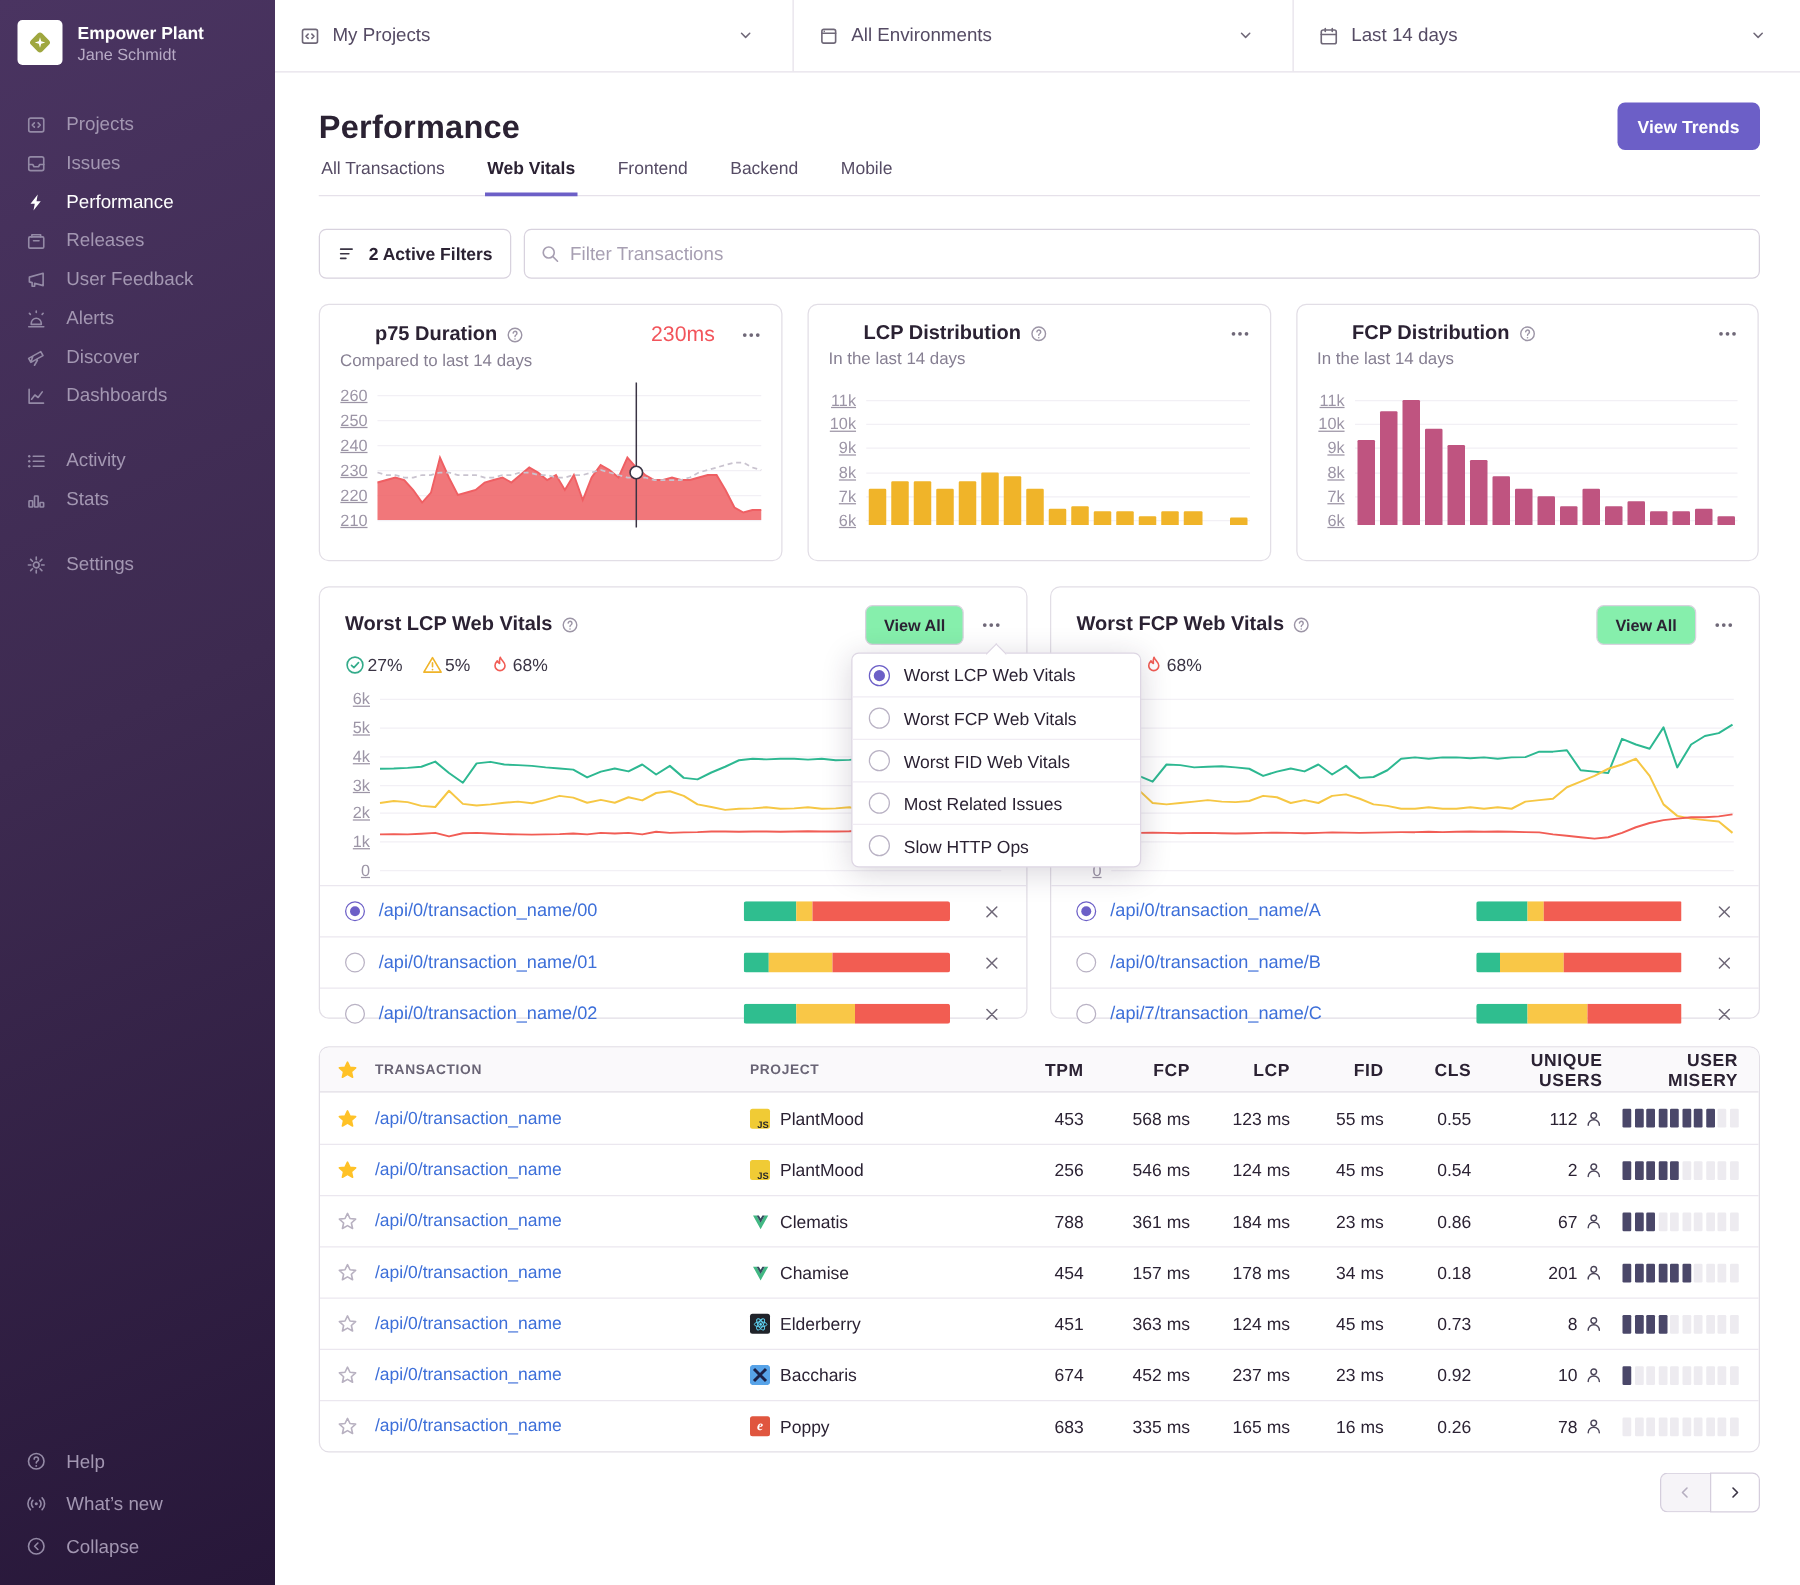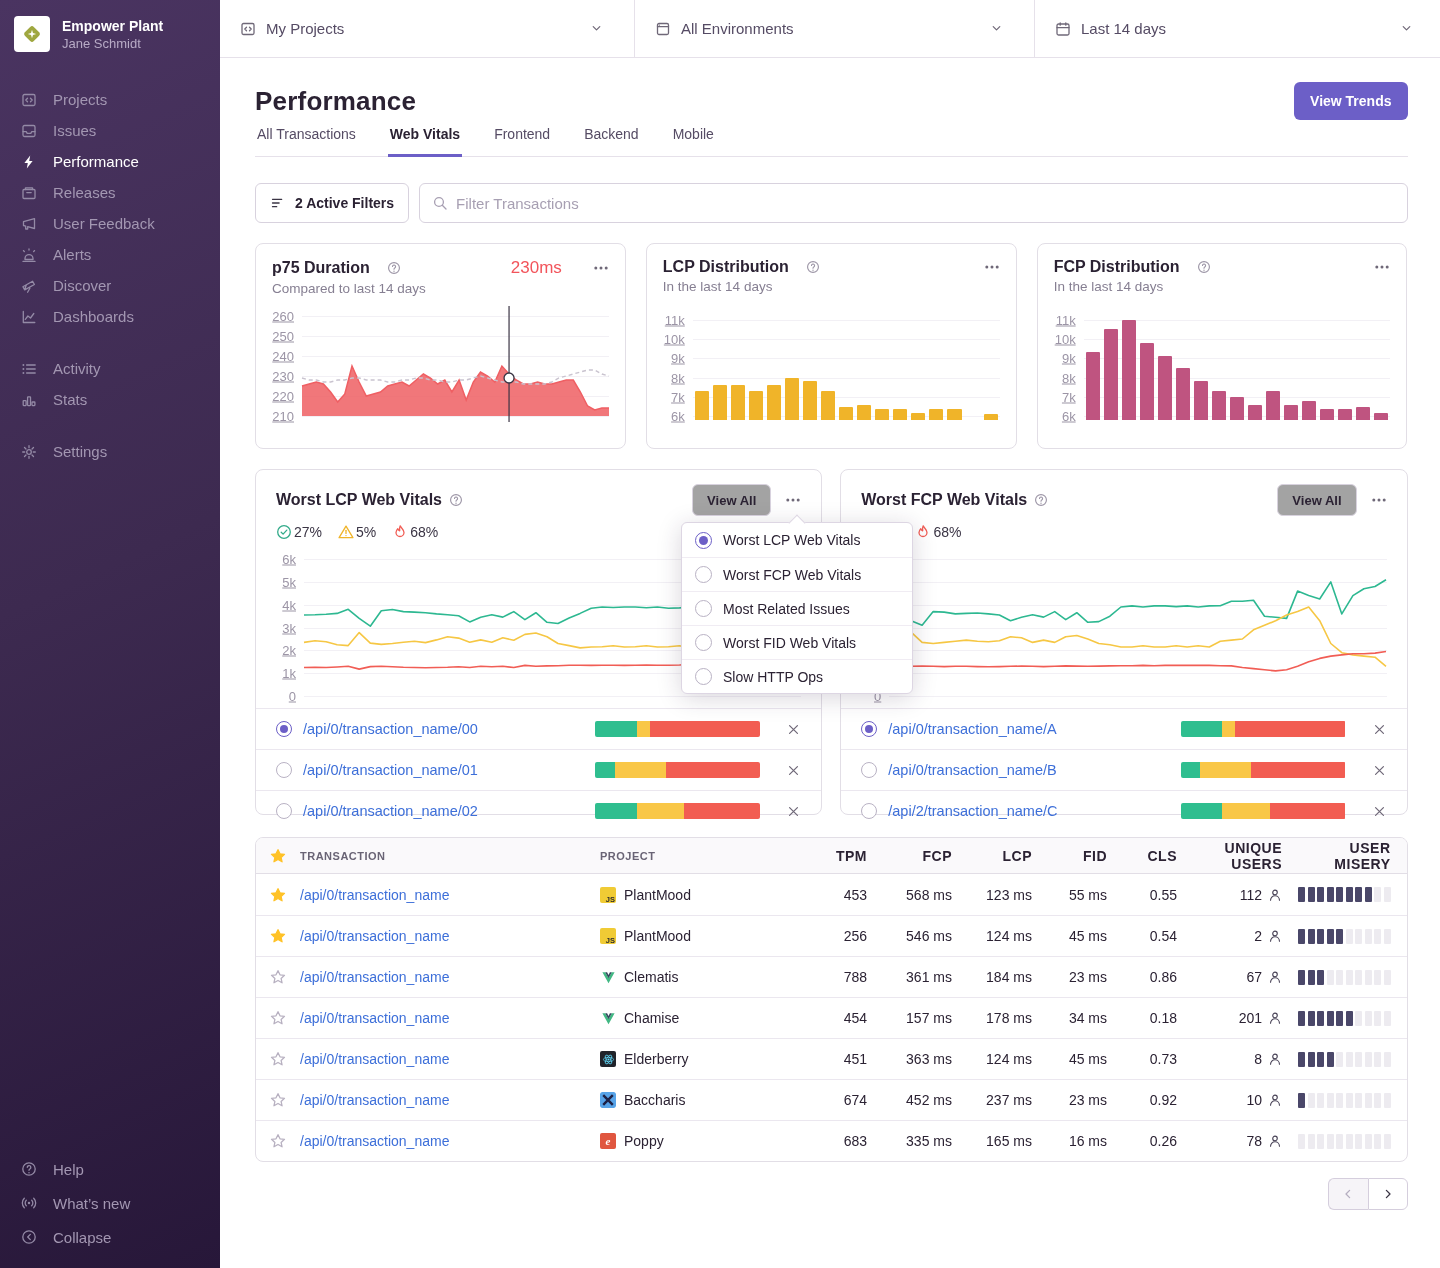--- a/index.html
+++ b/index.html
@@ -43,21 +43,21 @@
   .btn-filters { display:flex; align-items:center; gap:9px; height:40px; padding:0 14px; background:#fff; border:1px solid #D8D2DE; border-radius:6px; font-size:14px; font-weight:700; color:#2B2233; font-family:inherit; cursor:pointer; }
   .btn-filters .icn { color:#3A3444; display:flex; }
   .search-box { flex:1; display:flex; align-items:center; height:40px; border:1px solid #D8D2DE; border-radius:6px; padding:0 12px; background:#fff; }
   .search-box .icn { color:#A79FB2; display:flex; margin-right:8px; }
   .search-box input { border:none; outline:none; flex:1; font-size:15px; font-family:inherit; color:#2B2233; }
   .search-box input::placeholder { color:#A79FB2; }
 
   
   .cards-row { display:flex; gap:20px; margin-top:20px; }
   .card { flex:1; border:1px solid #E2DEE6; border-radius:8px; padding:14px 16px 16px; height:206px; background:#fff; }
-  .card-head { display:flex; align-items:center; gap:17px; }
+  .card-head { display:flex; align-items:center; gap:7px;margin-left:28px; }
   .card-title { font-size:16px; font-weight:600; color:#2B2233; }
   .help { color:#9C95A6; display:flex; cursor:pointer; }
   .card-value { margin-left:auto; font-size:17px; font-weight:500; }
   .more-btn { color:#6F6878; display:flex; cursor:pointer; margin-left:auto; }
   .more-btn.after-value { margin-left:14px; }
   .card-sub { font-size:13.5px; color:#867F92; margin-top:3px; }
   .chart-wrap { display:flex; height:112px; margin-top:14px; }
   .yaxis { width:30px; position:relative; }
   .ytick { position:absolute; right:8px; transform:translateY(-50%); font-size:13px; color:#9C95A6; white-space:nowrap;text-decoration:underline; }
   .plot { flex:1; position:relative; }
@@ -65,21 +65,21 @@
   .plot svg { position:absolute; inset:0; overflow:visible; }
   .bars { position:absolute; inset:0; display:flex; align-items:flex-end; }
   .bars .bar { flex:1; margin:0 2px; border-radius:1px 1px 0 0; }
 
   
   .vitals-row { display:flex; gap:18px; margin-top:20px; }
   .v-card { flex:1; border:1px solid #E2DEE6; border-radius:8px; padding-top:14px; height:346px; background:#fff; }
   .v-head { display:flex; align-items:center; gap:7px; padding:0 20px; }
   .v-title { font-size:16px; font-weight:600; color:#2B2233; }
   .v-actions { margin-left:auto; display:flex; align-items:center; gap:14px; }
-  .btn-viewall { height:32px; padding:0 14px; background:#a3a3a3; border:1px solid #D8D2DE; border-radius:6px; font-size:13px; font-weight:700; color:#2B2233; font-family:inherit; cursor:pointer; }
+  .btn-viewall { height:32px; padding:0 14px; background:#86efac; border:1px solid #D8D2DE; border-radius:6px; font-size:13px; font-weight:700; color:#2B2233; font-family:inherit; cursor:pointer; }
   .badges { display:flex; gap:16px; padding:0 20px; margin-top:8px; }
   .badge { display:flex; align-items:center; gap:2px; font-size:14px; color:#3A3444; }
   .v-chart { display:flex; height:146px; margin:10px 20px 0; }
   .v-chart .yaxis { width:28px; }
   .v-rows { margin-top:12px; }
   .v-row { height:41px; display:flex; align-items:center; padding:0 20px; border-top:1px solid #EBE7EF; gap:11px; }
   .radio { width:16px; height:16px; border-radius:50%; border:1px solid #B9B2C4; position:relative; flex:0 0 16px; cursor:pointer; background:#fff; }
   .radio.sel { border-color:#6C5FC7; }
   .radio.sel::after { content:""; position:absolute; inset:3px; border-radius:50%; background:#6C5FC7; }
   .v-link { font-size:14.5px; color:#3D6FD9; cursor:pointer; }
@@ -734,21 +734,21 @@
                   <span style="width: 57%; background: rgb(242, 93, 82);"></span>
                 </div>
                 <span class="v-close">
                   <svg width="15" height="15" viewBox="0 0 16 16" fill="none" stroke="currentColor" stroke-width="1.3" stroke-linecap="round" stroke-linejoin="round">
                     <path d="M3.8 3.8l8.4 8.4M12.2 3.8l-8.4 8.4"></path>
                   </svg>
                 </span>
               </div>
               <div class="v-row">
                 <span class="radio"></span>
-                <a class="v-link">/api/2/transaction_name/C</a>
+                <a class="v-link">/api/7/transaction_name/C</a>
                 <div class="v-bar">
                   <span style="width: 25%; background: rgb(47, 190, 143);"></span>
                   <span style="width: 29%; background: rgb(249, 199, 71);"></span>
                   <span style="width: 46%; background: rgb(242, 93, 82);"></span>
                 </div>
                 <span class="v-close">
                   <svg width="15" height="15" viewBox="0 0 16 16" fill="none" stroke="currentColor" stroke-width="1.3" stroke-linecap="round" stroke-linejoin="round">
                     <path d="M3.8 3.8l8.4 8.4M12.2 3.8l-8.4 8.4"></path>
                   </svg>
                 </span>
@@ -1106,25 +1106,25 @@
         <div class="menu-item">
           <span class="radio sel"></span>
           <span>Worst LCP Web Vitals</span>
         </div>
         <div class="menu-item">
           <span class="radio"></span>
           <span>Worst FCP Web Vitals</span>
         </div>
         <div class="menu-item">
           <span class="radio"></span>
-          <span>Most Related Issues</span>
+          <span>Worst FID Web Vitals</span>
         </div>
         <div class="menu-item">
           <span class="radio"></span>
-          <span>Worst FID Web Vitals</span>
+          <span>Most Related Issues</span>
         </div>
         <div class="menu-item">
           <span class="radio"></span>
           <span>Slow HTTP Ops</span>
         </div>
       </div>
   </div>
 </div>
 
 </body></html>

